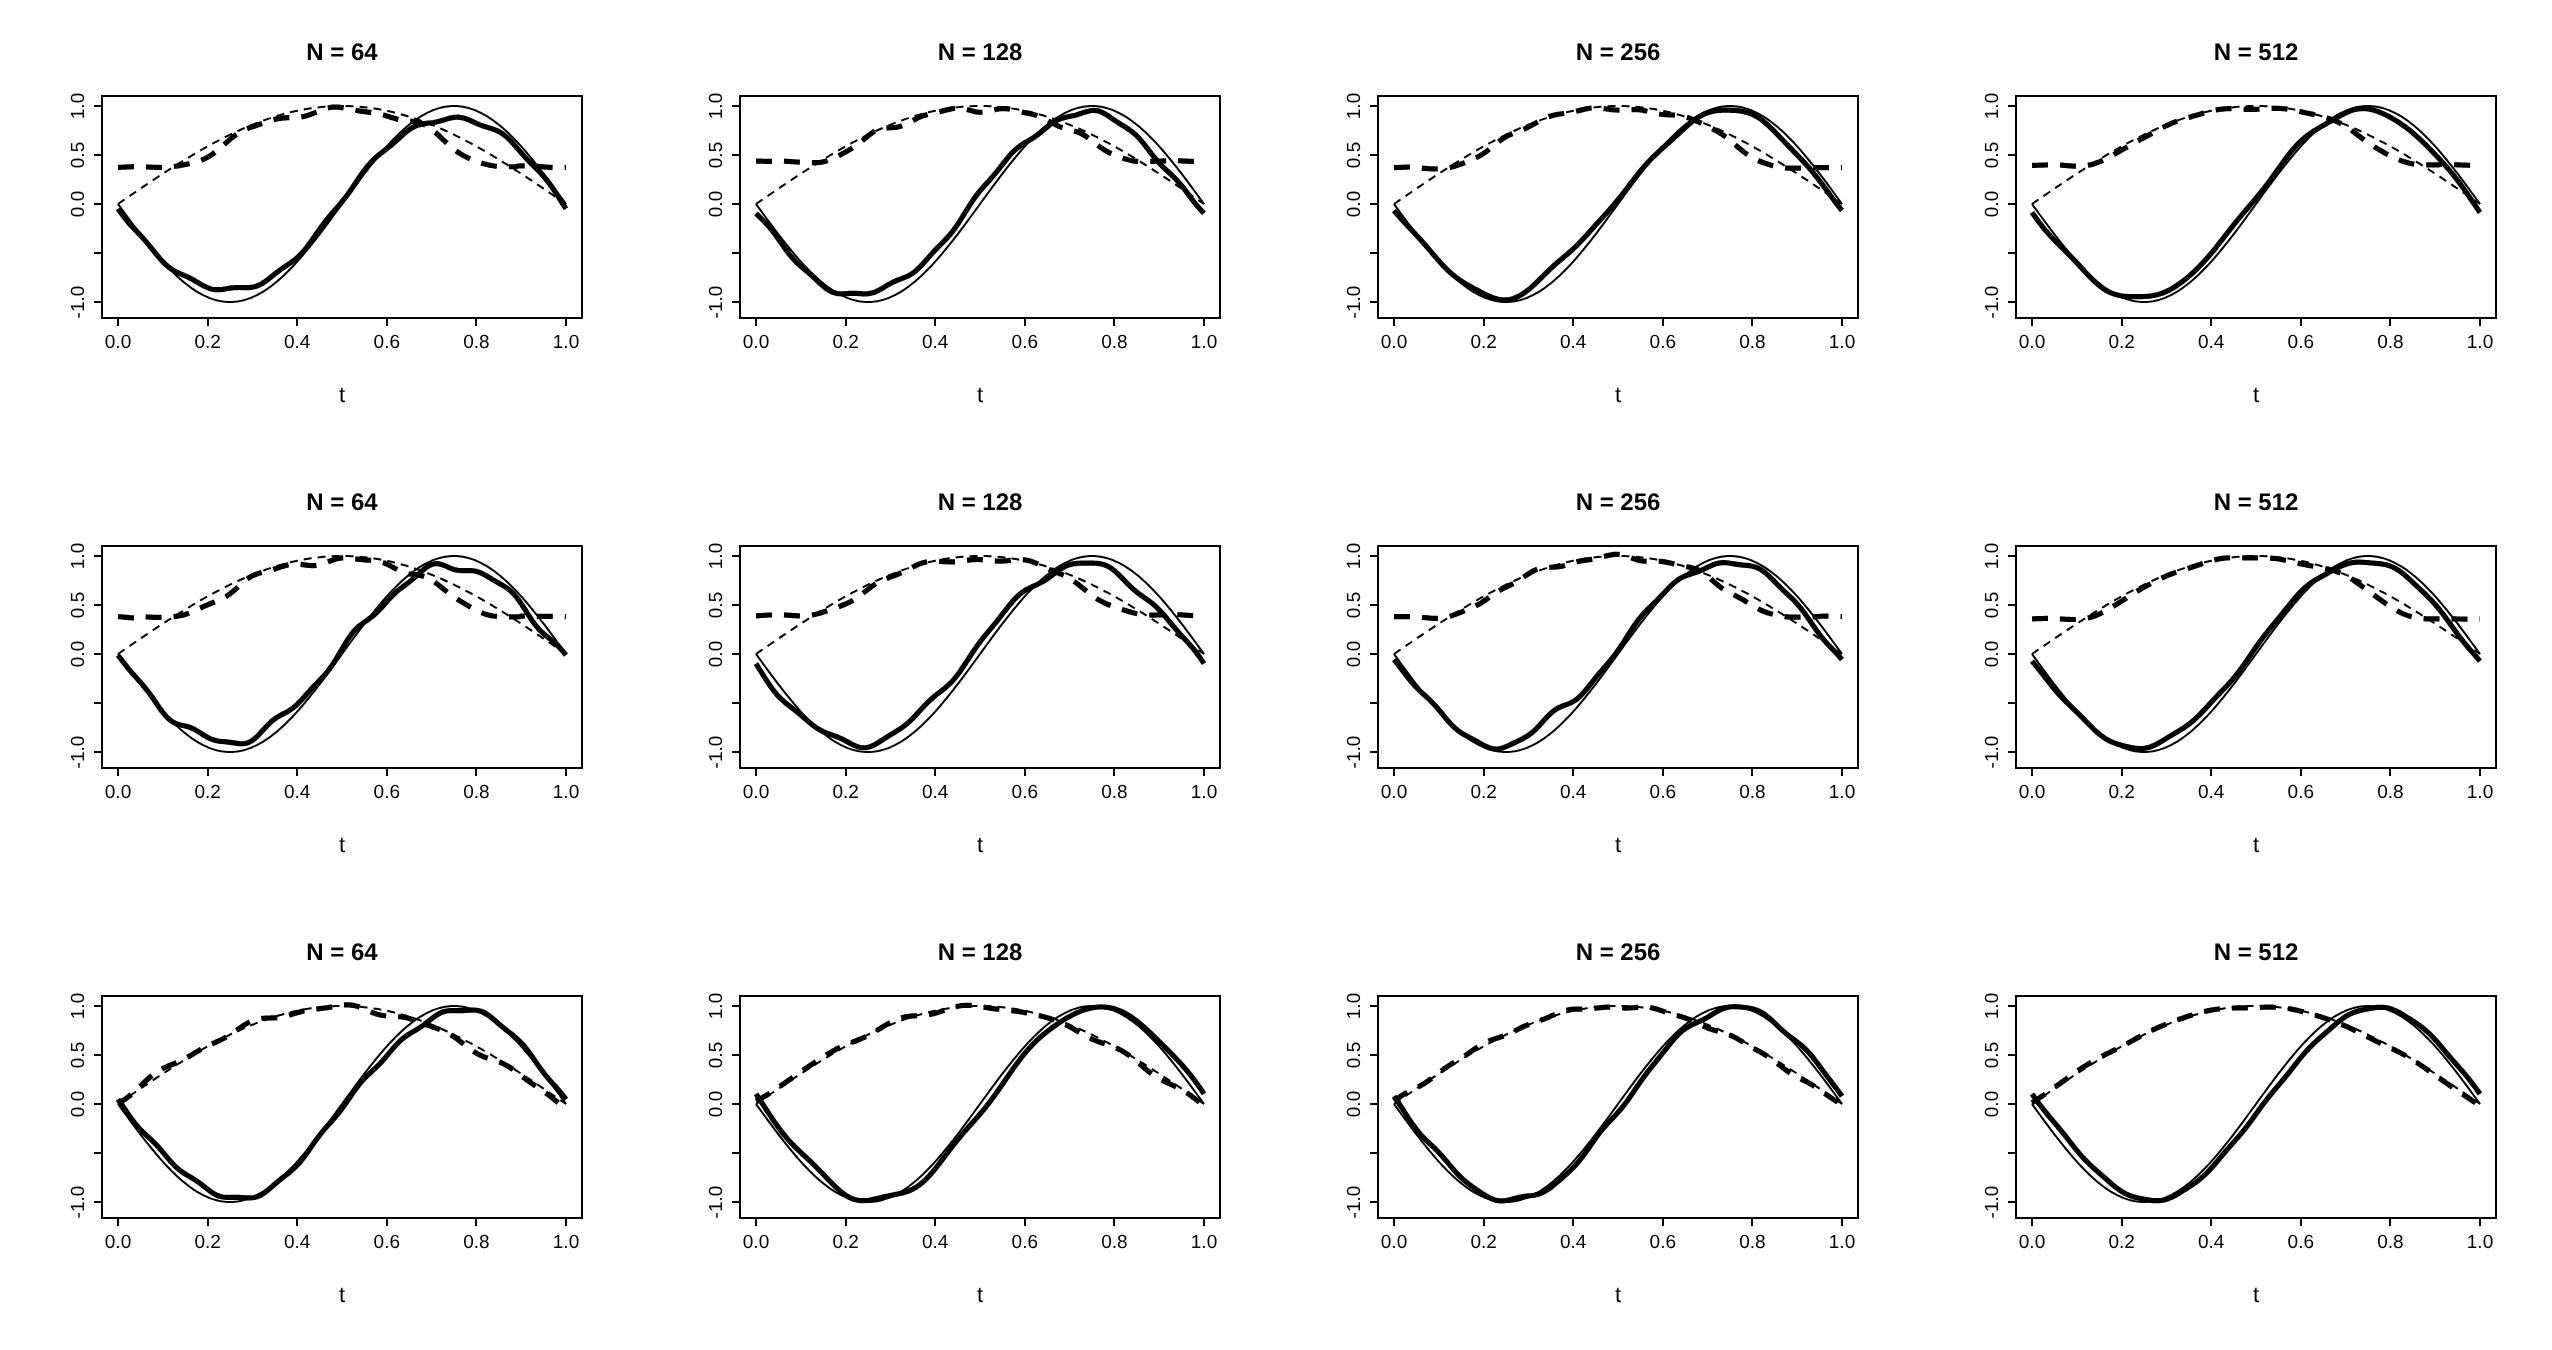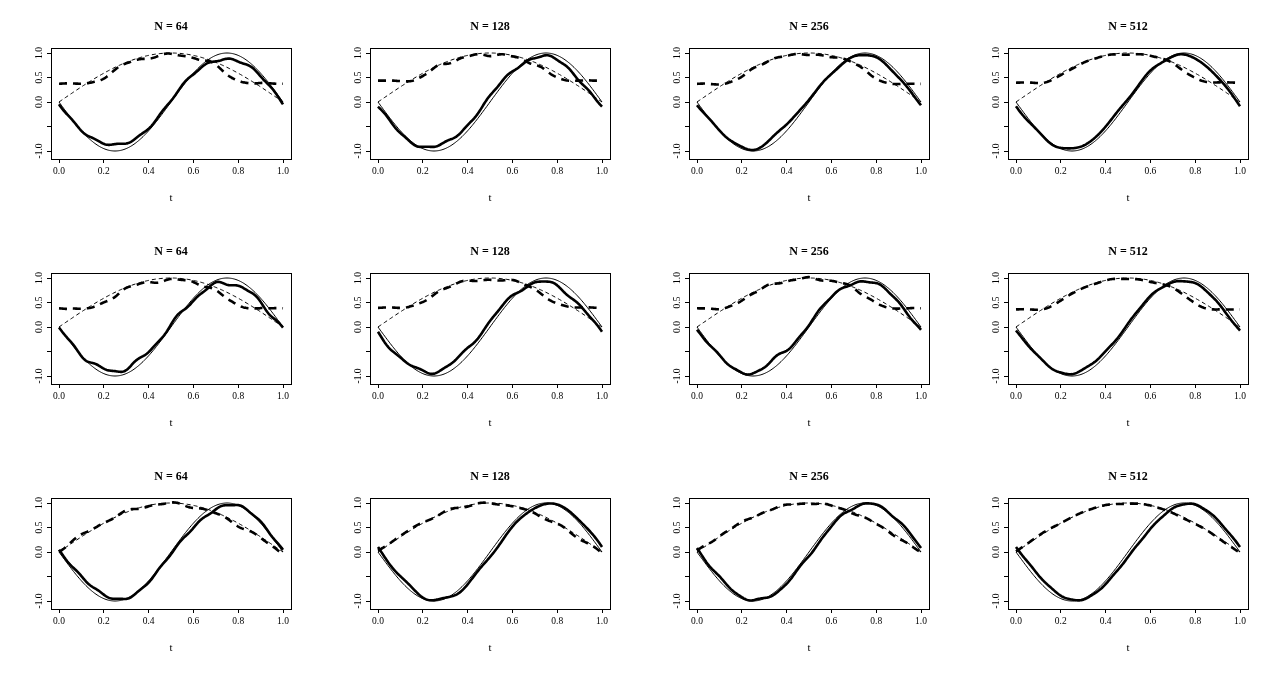--- a/index.html
+++ b/index.html
@@ -5,21 +5,21 @@
   html, body {
     margin: 0;
     padding: 0;
     background: #ffffff;
   }
   #figure {
     position: relative;
     width: 1276px;
     height: 675px;
     background: #ffffff;
-    font-family: Liberation Serif, serif;
+    font-family: Liberation Sans, sans-serif;
   }
   #panel-grid {
     display: grid;
     grid-template-columns: repeat(4, 319px);
     grid-template-rows: repeat(3, 225px);
     width: 1276px;
     height: 675px;
   }
   .panel-svg { display: block; }
   .plot-title { font-weight: bold; font-size: 12px; fill: #000000; }

